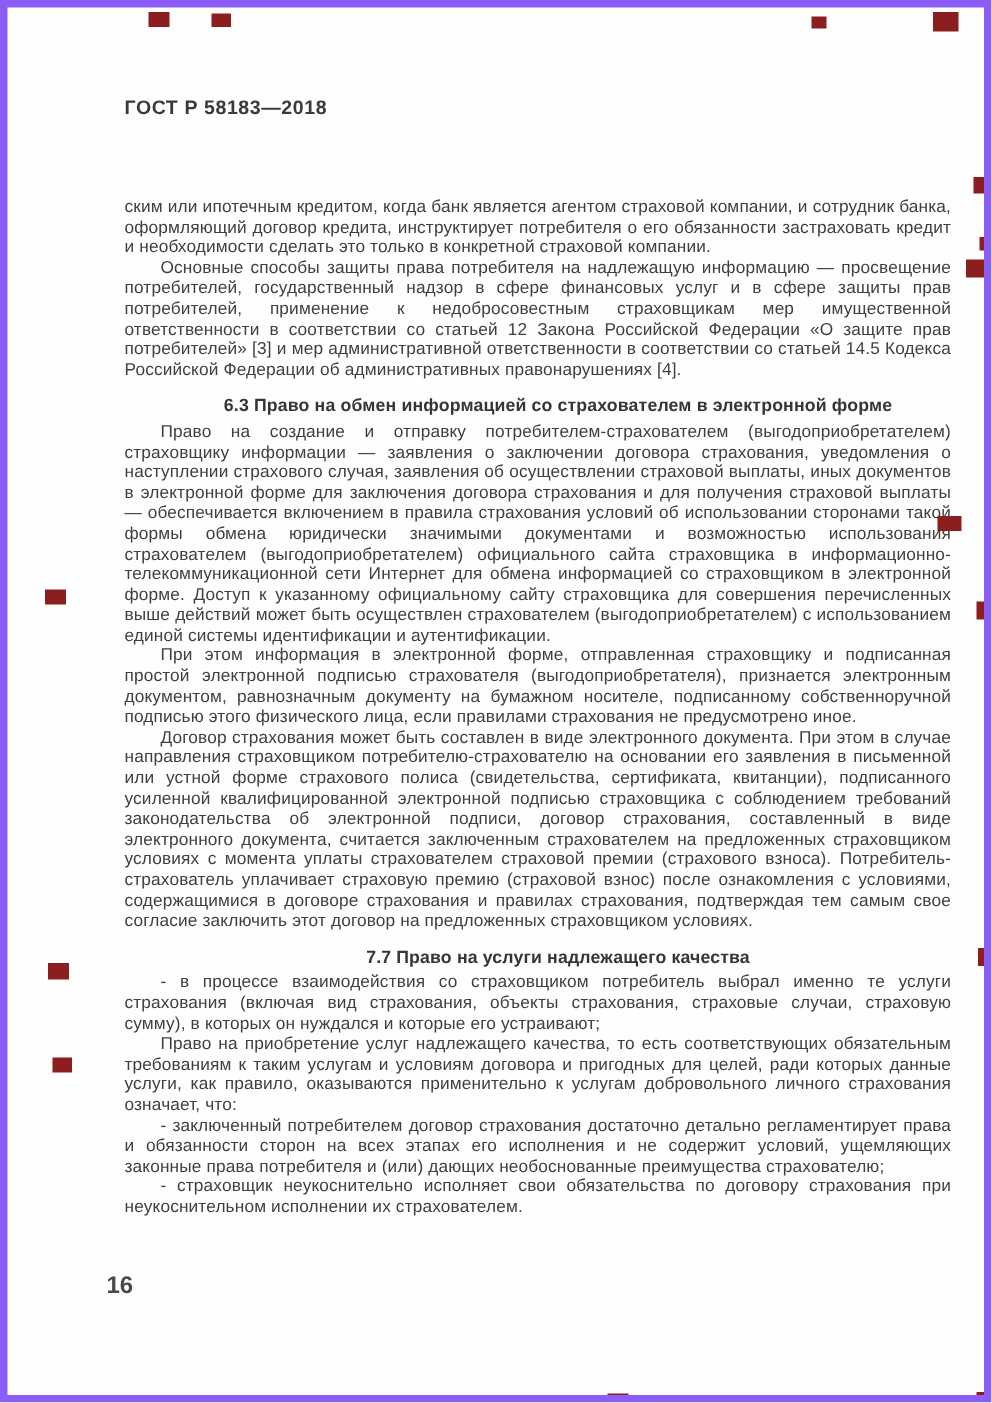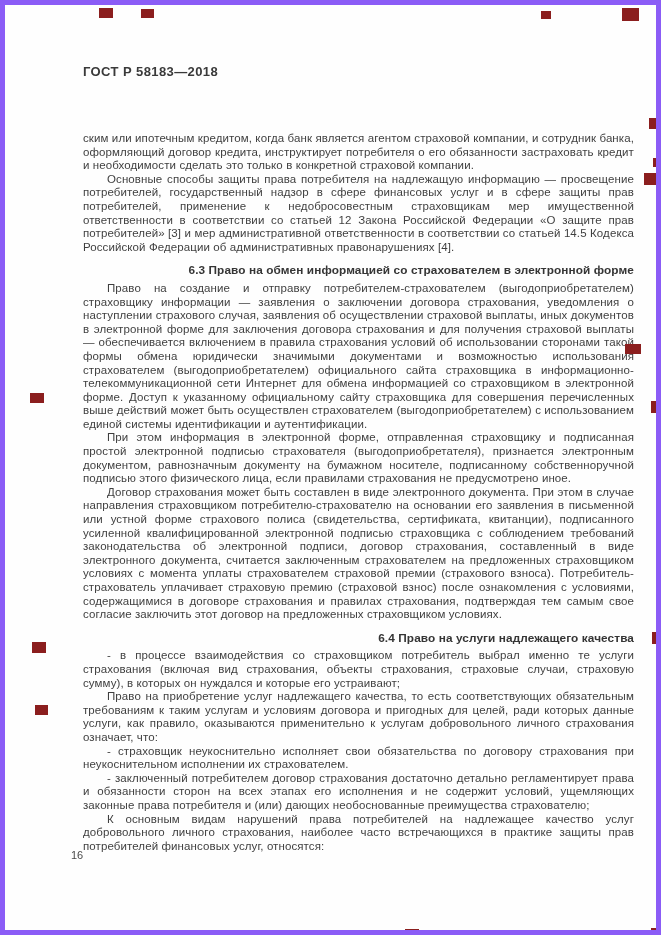--- a/index.html
+++ b/index.html
@@ -45,53 +45,53 @@
   }
   .doc-para.no-indent {
     text-indent: 0;
   }
   .doc-heading {
     margin: 10px 0 4px 0;
     text-indent: 27px;
     font-weight: bold;
     font-size: 11.8px;
     color: #353535;
-    text-align: right;
+    text-align: center;
   }
   .page-number {
     position: absolute;
     left: 66px;
     top: 844px;
-    font-size: 11px;
+    font-size: 16px;
     color: #4a4a4a;
+    font-weight: bold;
   }
   .artifact-mark {
     position: absolute;
     pointer-events: none;
   }
 </style>
 </head>
 <body>
 
 <div class="page">
   <div class="doc-header">ГОСТ Р 58183—2018</div>
 
   <div class="doc-body" id="doc-body">
       <p class="doc-para no-indent">ским или ипотечным кредитом, когда банк является агентом страховой компании, и сотрудник банка, оформляющий договор кредита, инструктирует потребителя о его обязанности застраховать кредит и необходимости сделать это только в конкретной страховой компании.</p>
       <p class="doc-para">Основные способы защиты права потребителя на надлежащую информацию — просвещение потребителей, государственный надзор в сфере финансовых услуг и в сфере защиты прав потребителей, применение к недобросовестным страховщикам мер имущественной ответственности в соответствии со статьей 12 Закона Российской Федерации «О защите прав потребителей» [3] и мер административной ответственности в соответствии со статьей 14.5 Кодекса Российской Федерации об административных правонарушениях [4].</p>
       <p class="doc-heading">6.3 Право на обмен информацией со страхователем в электронной форме</p>
       <p class="doc-para">Право на создание и отправку потребителем-страхователем (выгодоприобретателем) страховщику информации — заявления о заключении договора страхования, уведомления о наступлении страхового случая, заявления об осуществлении страховой выплаты, иных документов в электронной форме для заключения договора страхования и для получения страховой выплаты — обеспечивается включением в правила страхования условий об использовании сторонами такой формы обмена юридически значимыми документами и возможностью использования страхователем (выгодоприобретателем) официального сайта страховщика в информационно-телекоммуникационной сети Интернет для обмена информацией со страховщиком в электронной форме. Доступ к указанному официальному сайту страховщика для совершения перечисленных выше действий может быть осуществлен страхователем (выгодоприобретателем) с использованием единой системы идентификации и аутентификации.</p>
       <p class="doc-para">При этом информация в электронной форме, отправленная страховщику и подписанная простой электронной подписью страхователя (выгодоприобретателя), признается электронным документом, равнозначным документу на бумажном носителе, подписанному собственноручной подписью этого физического лица, если правилами страхования не предусмотрено иное.</p>
       <p class="doc-para">Договор страхования может быть составлен в виде электронного документа. При этом в случае направления страховщиком потребителю-страхователю на основании его заявления в письменной или устной форме страхового полиса (свидетельства, сертификата, квитанции), подписанного усиленной квалифицированной электронной подписью страховщика с соблюдением требований законодательства об электронной подписи, договор страхования, составленный в виде электронного документа, считается заключенным страхователем на предложенных страховщиком условиях с момента уплаты страхователем страховой премии (страхового взноса). Потребитель-страхователь уплачивает страховую премию (страховой взнос) после ознакомления с условиями, содержащимися в договоре страхования и правилах страхования, подтверждая тем самым свое согласие заключить этот договор на предложенных страховщиком условиях.</p>
-      <p class="doc-heading">6.4 Право на услуги надлежащего качества</p>
+      <p class="doc-heading">7.7 Право на услуги надлежащего качества</p>
       <p class="doc-para">- в процессе взаимодействия со страховщиком потребитель выбрал именно те услуги страхования (включая вид страхования, объекты страхования, страховые случаи, страховую сумму), в которых он нуждался и которые его устраивают;</p>
       <p class="doc-para">Право на приобретение услуг надлежащего качества, то есть соответствующих обязательным требованиям к таким услугам и условиям договора и пригодных для целей, ради которых данные услуги, как правило, оказываются применительно к услугам добровольного личного страхования означает, что:</p>
+      <p class="doc-para">- заключенный потребителем договор страхования достаточно детально регламентирует права и обязанности сторон на всех этапах его исполнения и не содержит условий, ущемляющих законные права потребителя и (или) дающих необоснованные преимущества страхователю;</p>
       <p class="doc-para">- страховщик неукоснительно исполняет свои обязательства по договору страхования при неукоснительном исполнении их страхователем.</p>
-      <p class="doc-para">- заключенный потребителем договор страхования достаточно детально регламентирует права и обязанности сторон на всех этапах его исполнения и не содержит условий, ущемляющих законные права потребителя и (или) дающих необоснованные преимущества страхователю;</p>
-      <p class="doc-para">К основным видам нарушений права потребителей на надлежащее качество услуг добровольного личного страхования, наиболее часто встречающихся в практике защиты прав потребителей финансовых услуг, относятся:</p>
     </div>
 
   <div class="page-number">16</div>
 
   <div id="artifact-layer">
       <div class="artifact-mark" style="left: 94px; top: 3px; width: 14px; height: 10px; background: rgb(139, 30, 30);"></div>
       <div class="artifact-mark" style="left: 136px; top: 4px; width: 13px; height: 9px; background: rgb(139, 30, 30);"></div>
       <div class="artifact-mark" style="left: 536px; top: 6px; width: 10px; height: 8px; background: rgb(139, 30, 30);"></div>
       <div class="artifact-mark" style="left: 617px; top: 3px; width: 17px; height: 13px; background: rgb(139, 30, 30);"></div>
       <div class="artifact-mark" style="left: 644px; top: 113px; width: 14px; height: 11px; background: rgb(139, 30, 30);"></div>

